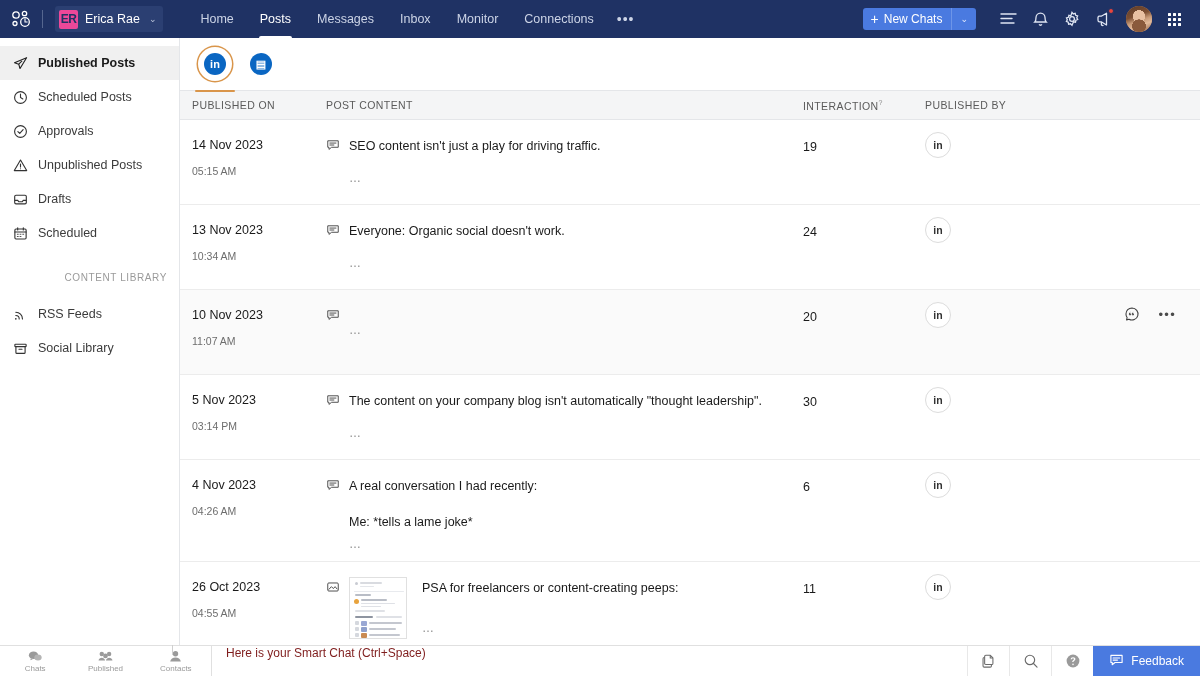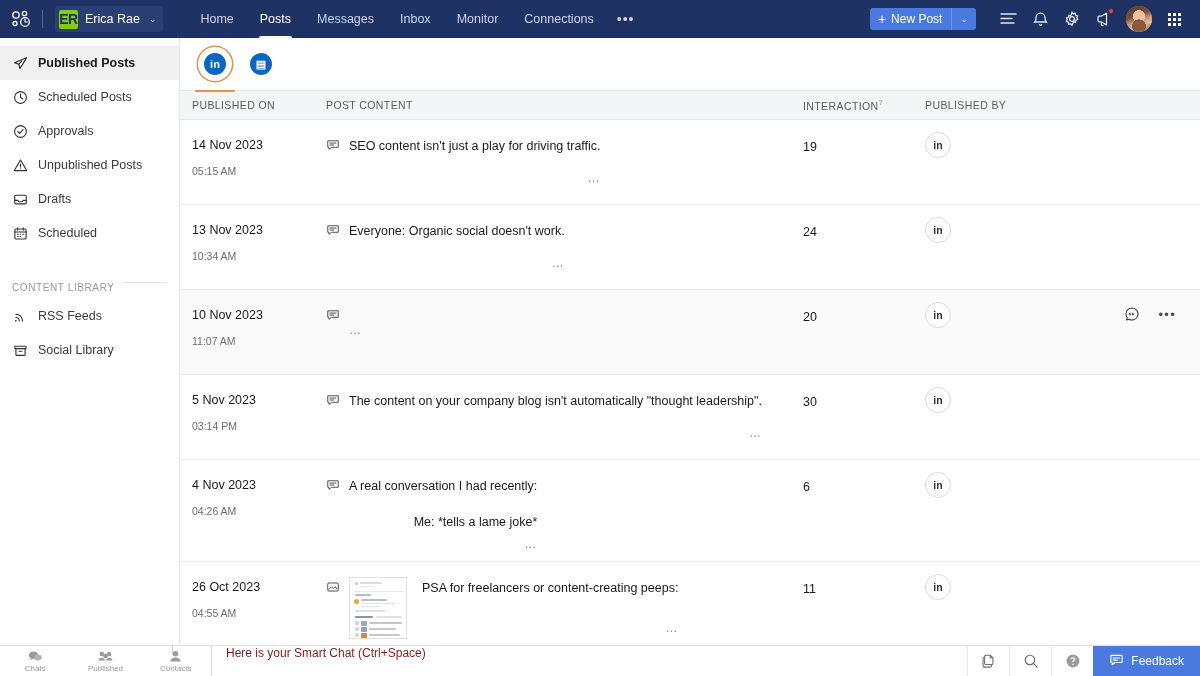--- a/index.html
+++ b/index.html
@@ -23,22 +23,22 @@
   .logo-wrap { width: 42px; display: flex; align-items: center; justify-content: center; }
   .logo-icon svg { display: block; }
   .nav-divider { width: 1px; height: 18px; background: #55668f; }
   .org-chip {
     display: flex; align-items: center; gap: 7px;
     margin-left: 12px; padding: 3px 7px 3px 4px;
     background: #2b3f72; border-radius: 3px;
     height: 26px;
   }
   .org-badge {
-    width: 19px; height: 19px; background: #84cc16; color: #1f3264;
-    font-size: 14px; font-weight: bold; letter-spacing: -0.5px;
+    width: 19px; height: 19px; background: #ec4899; color: #1f3264;
+    font-size: 12px; font-weight: bold; letter-spacing: -0.5px;
     display: flex; align-items: center; justify-content: center;
     border-radius: 2px;
   }
   .org-name { font-size: 12.5px; color: #ffffff; white-space: nowrap; }
   .chev { font-size: 9px; color: #b9c3d9; margin-left: 2px; }
 
   .mainmenu { display: flex; align-items: center; height: 100%; margin-left: 24px; }
   .menu-item {
     position: relative; height: 100%;
     display: flex; align-items: center;
@@ -94,22 +94,22 @@
   }
   .side-item {
     display: flex; align-items: center; gap: 10px;
     height: 34px; padding: 0 12px;
     font-size: 12.5px; color: #3b3b3b; cursor: pointer;
   }
   .side-item.active { background: #f0f0f0; font-weight: bold; color: #1a1a1a; }
   .side-icon { width: 16px; height: 16px; display: flex; align-items: center; justify-content: center; flex: none; }
   .side-icon svg { display: block; }
   .side-section {
-    display: flex; align-items: flex-start; gap: 8px;
-    padding: 0 12px; margin-top: 32px; margin-bottom: 6px;
+    display: flex; align-items: flex-end; gap: 8px;
+    padding: 0 12px; margin-top: 22px; margin-bottom: 6px; flex-direction: column;
   }
   .side-section-label { font-size: 10px; letter-spacing: 0.6px; color: #9a9a9a; white-space: nowrap; }
   .side-section-rule { flex: 1; height: 1px; background: #e4e6e9; }
 
   
   .main { flex: 1; min-width: 0; display: flex; flex-direction: column; background: #ffffff; }
 
   .channel-tabs {
     height: 52px; min-height: 52px;
     display: flex; align-items: center; gap: 12px;
@@ -155,21 +155,21 @@
   }
   .trow.hover { background: #fafafa; }
   .trow .c-date { padding-top: 18px; }
   .trow .c-content { padding-top: 17px; padding-right: 10px; }
   .trow .c-inter { padding-top: 17px; }
   .trow .c-by { padding-top: 12px; position: relative; }
 
   .r-date { font-size: 12.5px; color: #1a1a1a; }
   .r-time { font-size: 10.5px; color: #6d6d6d; margin-top: 13px; }
 
-  .post-line { display: flex; align-items: flex-start; gap: 9px; text-align: right; }
+  .post-line { display: flex; align-items: flex-start; gap: 9px; }
   .post-type-icon { width: 14px; height: 14px; flex: none; margin-top: 1px; }
   .post-type-icon svg { display: block; }
   .post-thumb {
     width: 58px; height: 62px; flex: none;
     border: 1px solid #e0e0e0; background: #ffffff;
     overflow: hidden; position: relative; margin-top: -2px;
   }
   .thumb-art { position: absolute; inset: 0; background: #fff; }
   .thumb-art .bar { position: absolute; background: #d9dbe0; border-radius: 1px; }
   .thumb-art .sq { position: absolute; border-radius: 1px; }
@@ -263,21 +263,21 @@
       <div class="menu-item">Monitor</div>
       <div class="menu-item">Connections</div>
       <div class="menu-more">•••</div>
     </div>
 
     <div class="topnav-right">
 
       <div class="newpost">
         <div class="newpost-main">
           <span class="newpost-plus">+</span>
-          <span class="newpost-label">New Post</span>
+          <span class="newpost-label">New Chats</span>
         </div>
         <div class="newpost-split"></div>
         <div class="newpost-caret">
           <span>⌄</span>
         </div>
       </div>
 
       <div class="ticon">
         <span>
           <svg width="17" height="14" viewBox="0 0 17 14" stroke="#dfe5f2" stroke-width="1.4" stroke-linecap="round">

